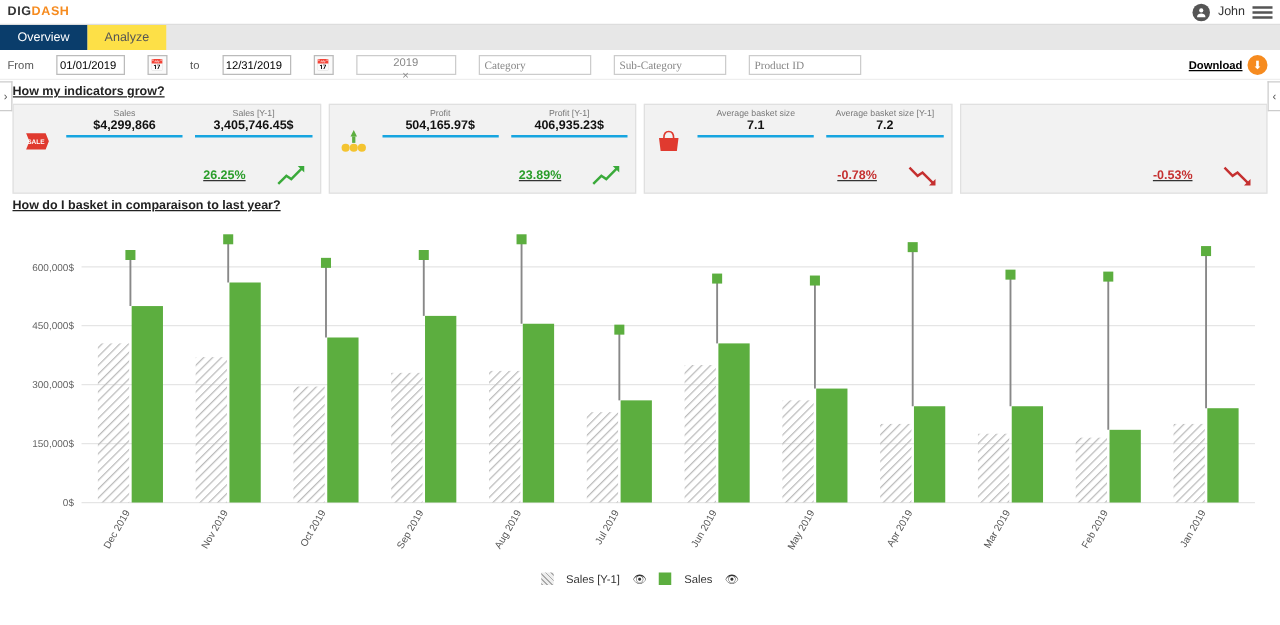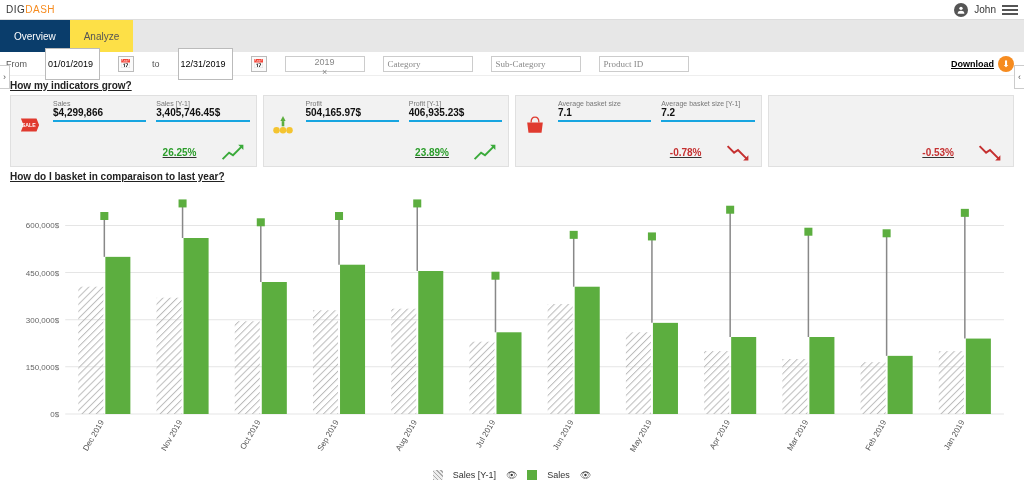--- a/index.html
+++ b/index.html
@@ -1,49 +1,49 @@
 <!DOCTYPE html>
 <html><head>
 <meta charset="utf-8">
 <style>
   * { box-sizing: border-box; margin: 0; padding: 0; font-family: Arial, Helvetica, sans-serif; }
   body { width: 1024px; height: 500px; overflow: hidden; background: #fff; font-size: 10px; color: #333; position: relative; }
 
   
   .topbar { height: 20px; display: flex; align-items: center; justify-content: space-between; border-bottom: 1px solid #ddd; padding: 0 6px; }
-  .brand { font-weight: normal; font-size: 10px; letter-spacing: 0.5px; }
+  .brand { font-weight: bold; font-size: 10px; letter-spacing: 0.5px; }
   .brand .d1 { color: #333; }
   .brand .d2 { color: #f68b1f; }
   .user-area { display: flex; align-items: center; gap: 6px; }
   .avatar { width: 14px; height: 14px; border-radius: 50%; background: #555; display: inline-flex; align-items: center; justify-content: center; color: #fff; font-size: 8px; }
   .hamburger { width: 16px; display: flex; flex-direction: column; gap: 2px; cursor: pointer; }
   .hamburger span { height: 2px; background: #555; }
 
   
-  .tabs-row { height: 32px; background: #e7e7e7; display: flex; align-items: stretch; }
+  .tabs-row { height: 20px; background: #e7e7e7; display: flex; align-items: stretch; }
   .tab { padding: 0 14px; display: flex; align-items: center; font-size: 10px; cursor: pointer; background: #fde047; color: #555; }
   .tab.active { background: #0a3d6b; color: #fff; }
 
   
   .filter-row { height: 24px; display: flex; align-items: center; gap: 18px; padding: 0 6px; border-bottom: 1px solid #eee; position: relative; }
   .filter-label { font-size: 9px; color: #555; }
-  .date-input { width: 55px; height: 32px; font-size: 9px; border: 1px solid #bbb; padding: 0 2px; }
+  .date-input { width: 55px; height: 16px; font-size: 9px; border: 1px solid #bbb; padding: 0 2px; }
   .cal-icon { width: 16px; height: 16px; border: 1px solid #bbb; display: inline-flex; align-items: center; justify-content: center; font-size: 9px; color: #555; background: #fafafa; }
   .filter-box { height: 16px; border: 1px solid #ccc; font-size: 9px; color: #888; padding: 0 4px; display: flex; align-items: center; background: #fff; }
   .filter-box.year { width: 80px; justify-content: space-between; flex-direction: column; }
   .filter-box.cat { width: 90px; font-family: Liberation Serif, serif; }
   .download { position: absolute; right: 30px; font-size: 9px; color: #000; text-decoration: underline; font-weight: bold; cursor: pointer; }
   .dl-badge { position: absolute; right: 10px; width: 16px; height: 16px; border-radius: 50%; background: #f68b1f; display: flex; align-items: center; justify-content: center; color: #fff; font-size: 9px; }
 
   
   .section-title { font-size: 10px; font-weight: bold; text-decoration: underline; padding: 4px 10px; color: #222; }
 
   
   .kpi-row { display: flex; gap: 6px; padding: 0 10px; }
-  .kpi-card { flex: 1; background: #f2f2f2; border: 1px solid #e0e0e0; padding: 4px 6px 6px 6px; position: relative; height: 72px; }
+  .kpi-card { flex: 1; background: #f2f2f2; border: 1px solid #e0e0e0; padding: 4px 6px 6px 6px; position: relative; height: 72px; text-align: center; }
   .kpi-top { display: flex; gap: 10px; }
   .kpi-icon { width: 26px; height: 26px; margin-top: 12px; }
   .kpi-block { flex: 1; }
   .kpi-lbl { font-size: 7px; color: #777; }
   .kpi-val { font-size: 10px; font-weight: bold; color: #111; }
   .kpi-rule { height: 2px; background: #17a5e0; margin-top: 2px; }
   .kpi-bottom { position: absolute; bottom: 4px; right: 10px; display: flex; align-items: center; gap: 23px; text-decoration: underline; }
   .kpi-pct { font-size: 10px; font-weight: bold; }
   .up { color: #2a9d2a; }
   .down { color: #c53030; }

